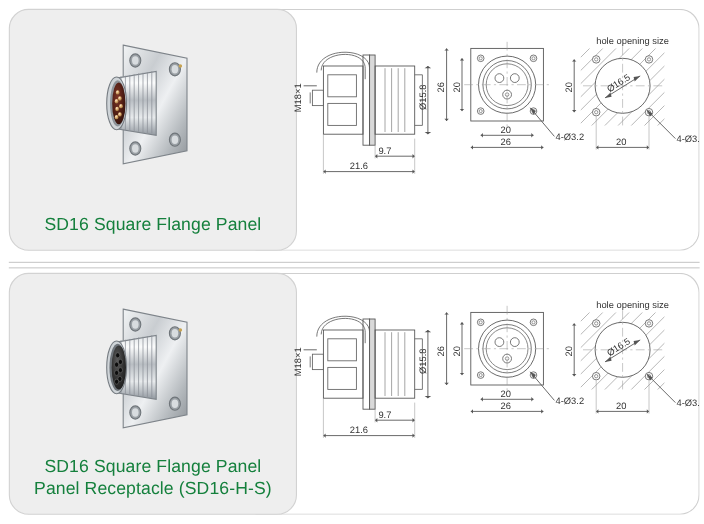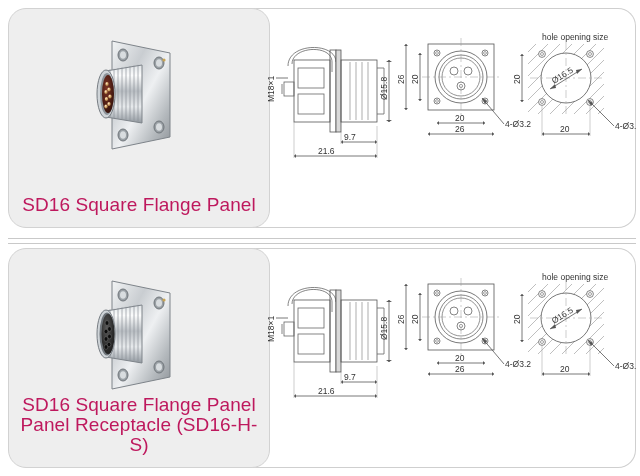--- a/index.html
+++ b/index.html
@@ -44,23 +44,23 @@
 
   .photo{
     position:absolute;left:50%;top:14px;
     transform:translateX(-50%);
     width:130px;height:140px;
   }
 
   .caption{
     position:absolute;left:4px;right:4px;bottom:12px;
     text-align:center;
-    font-size:19px;
+    font-size:16px;
     line-height:20px;
-    color:#be185d;
+    color:#15803d;
     letter-spacing:.1px;
   }
 
   
   .drawings{
     position:absolute;left:258px;top:8px;
     width:378px;height:150px;
   }
   .drawings svg{display:block;}
 </style>

